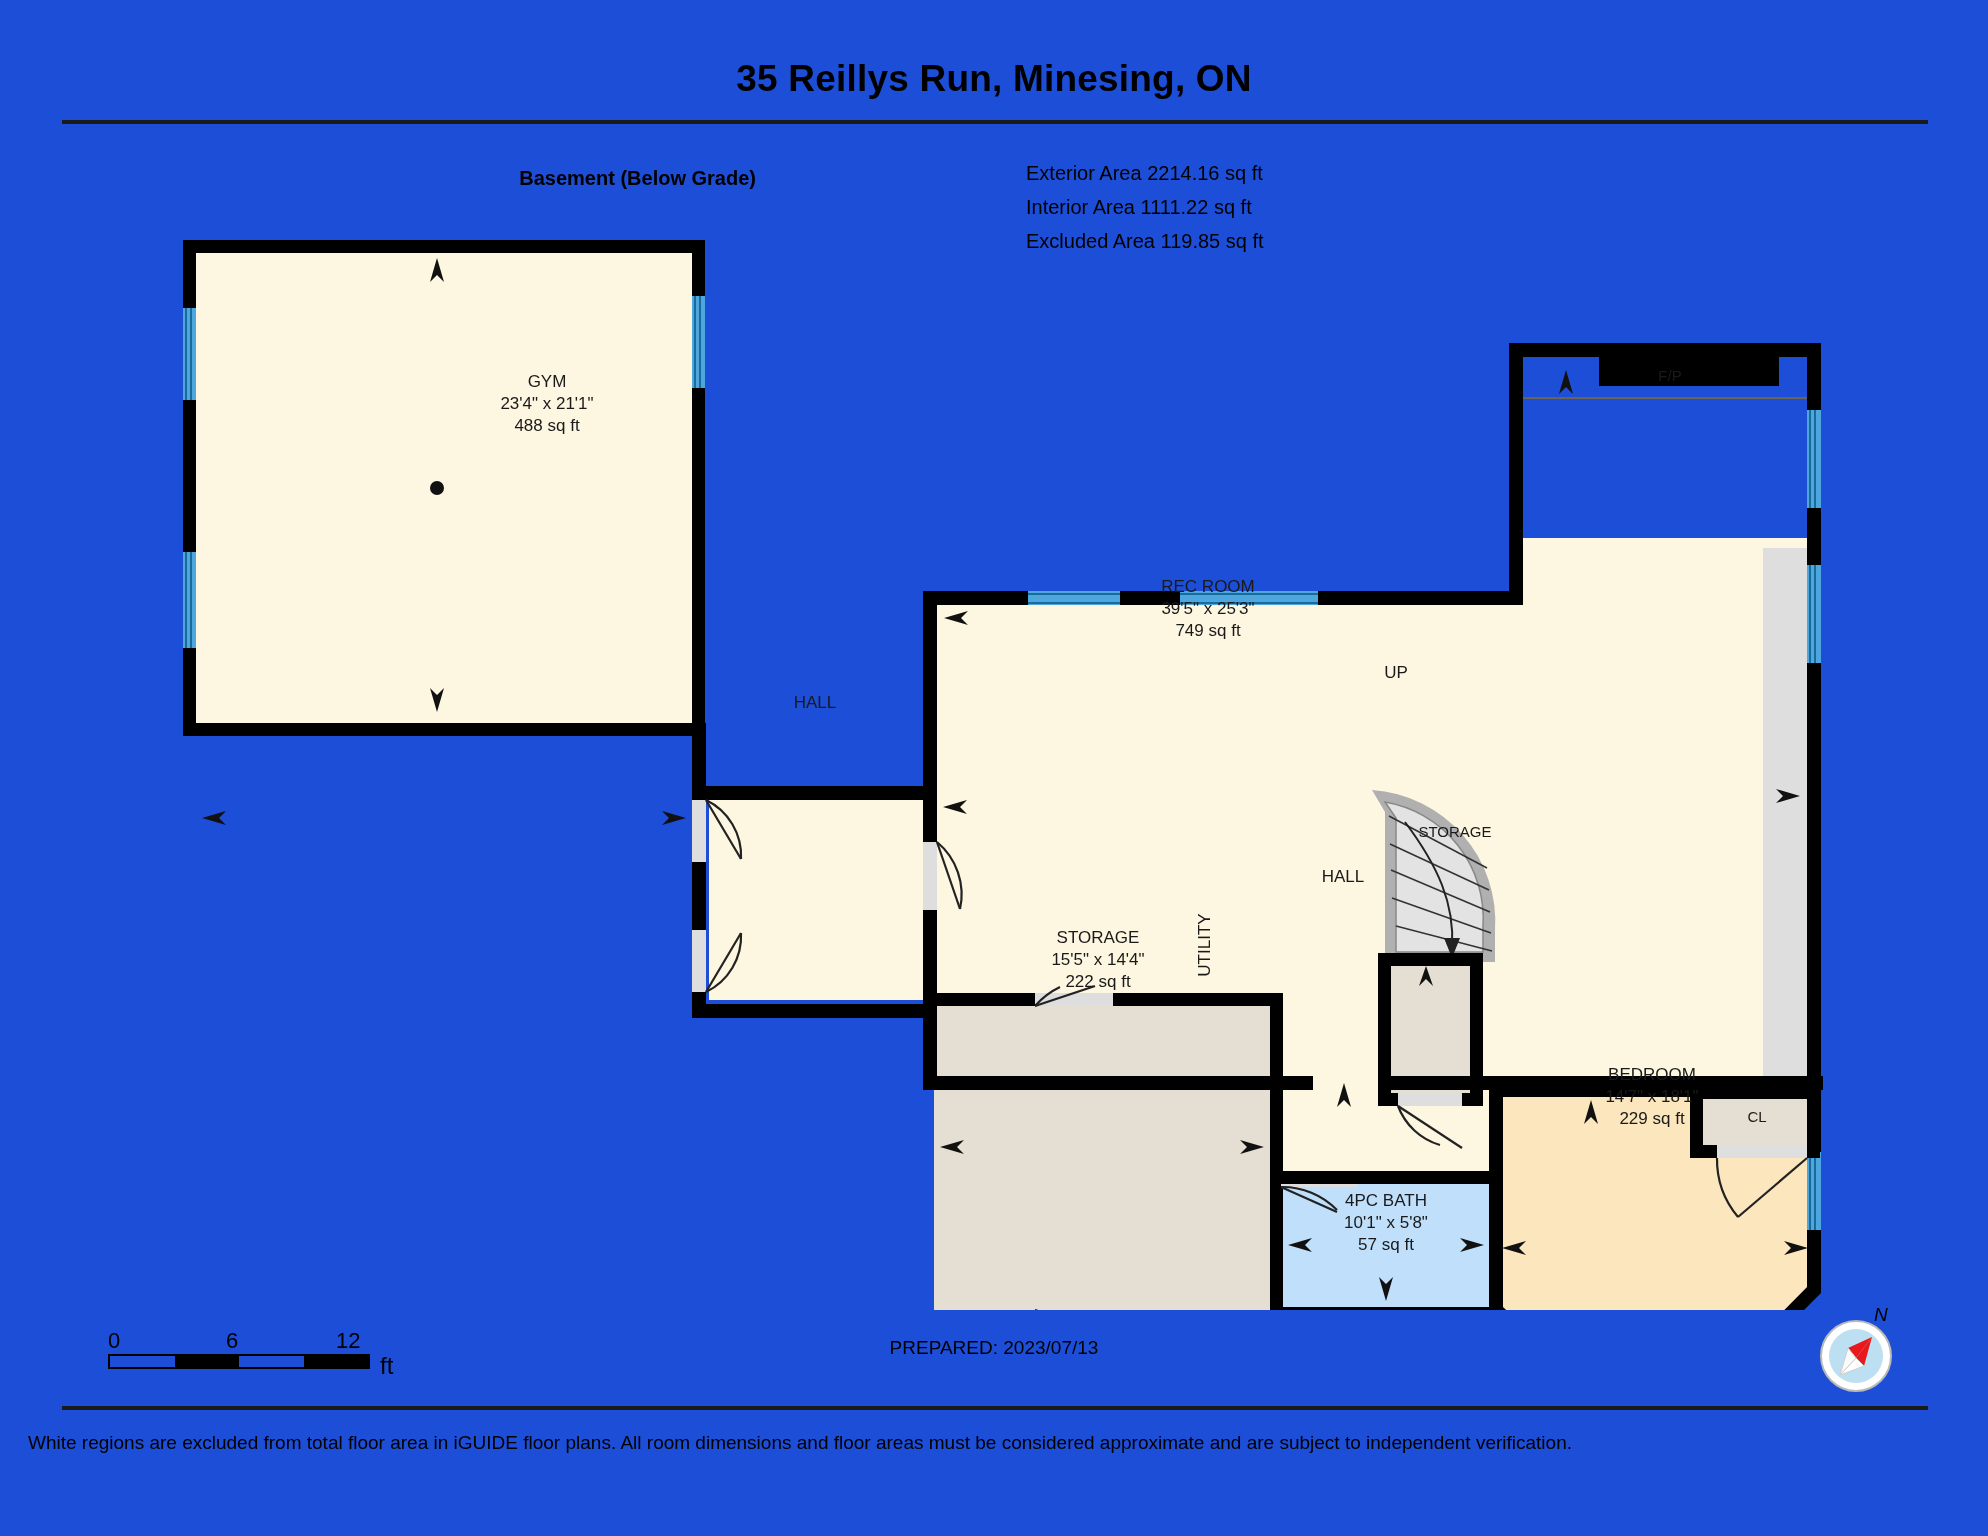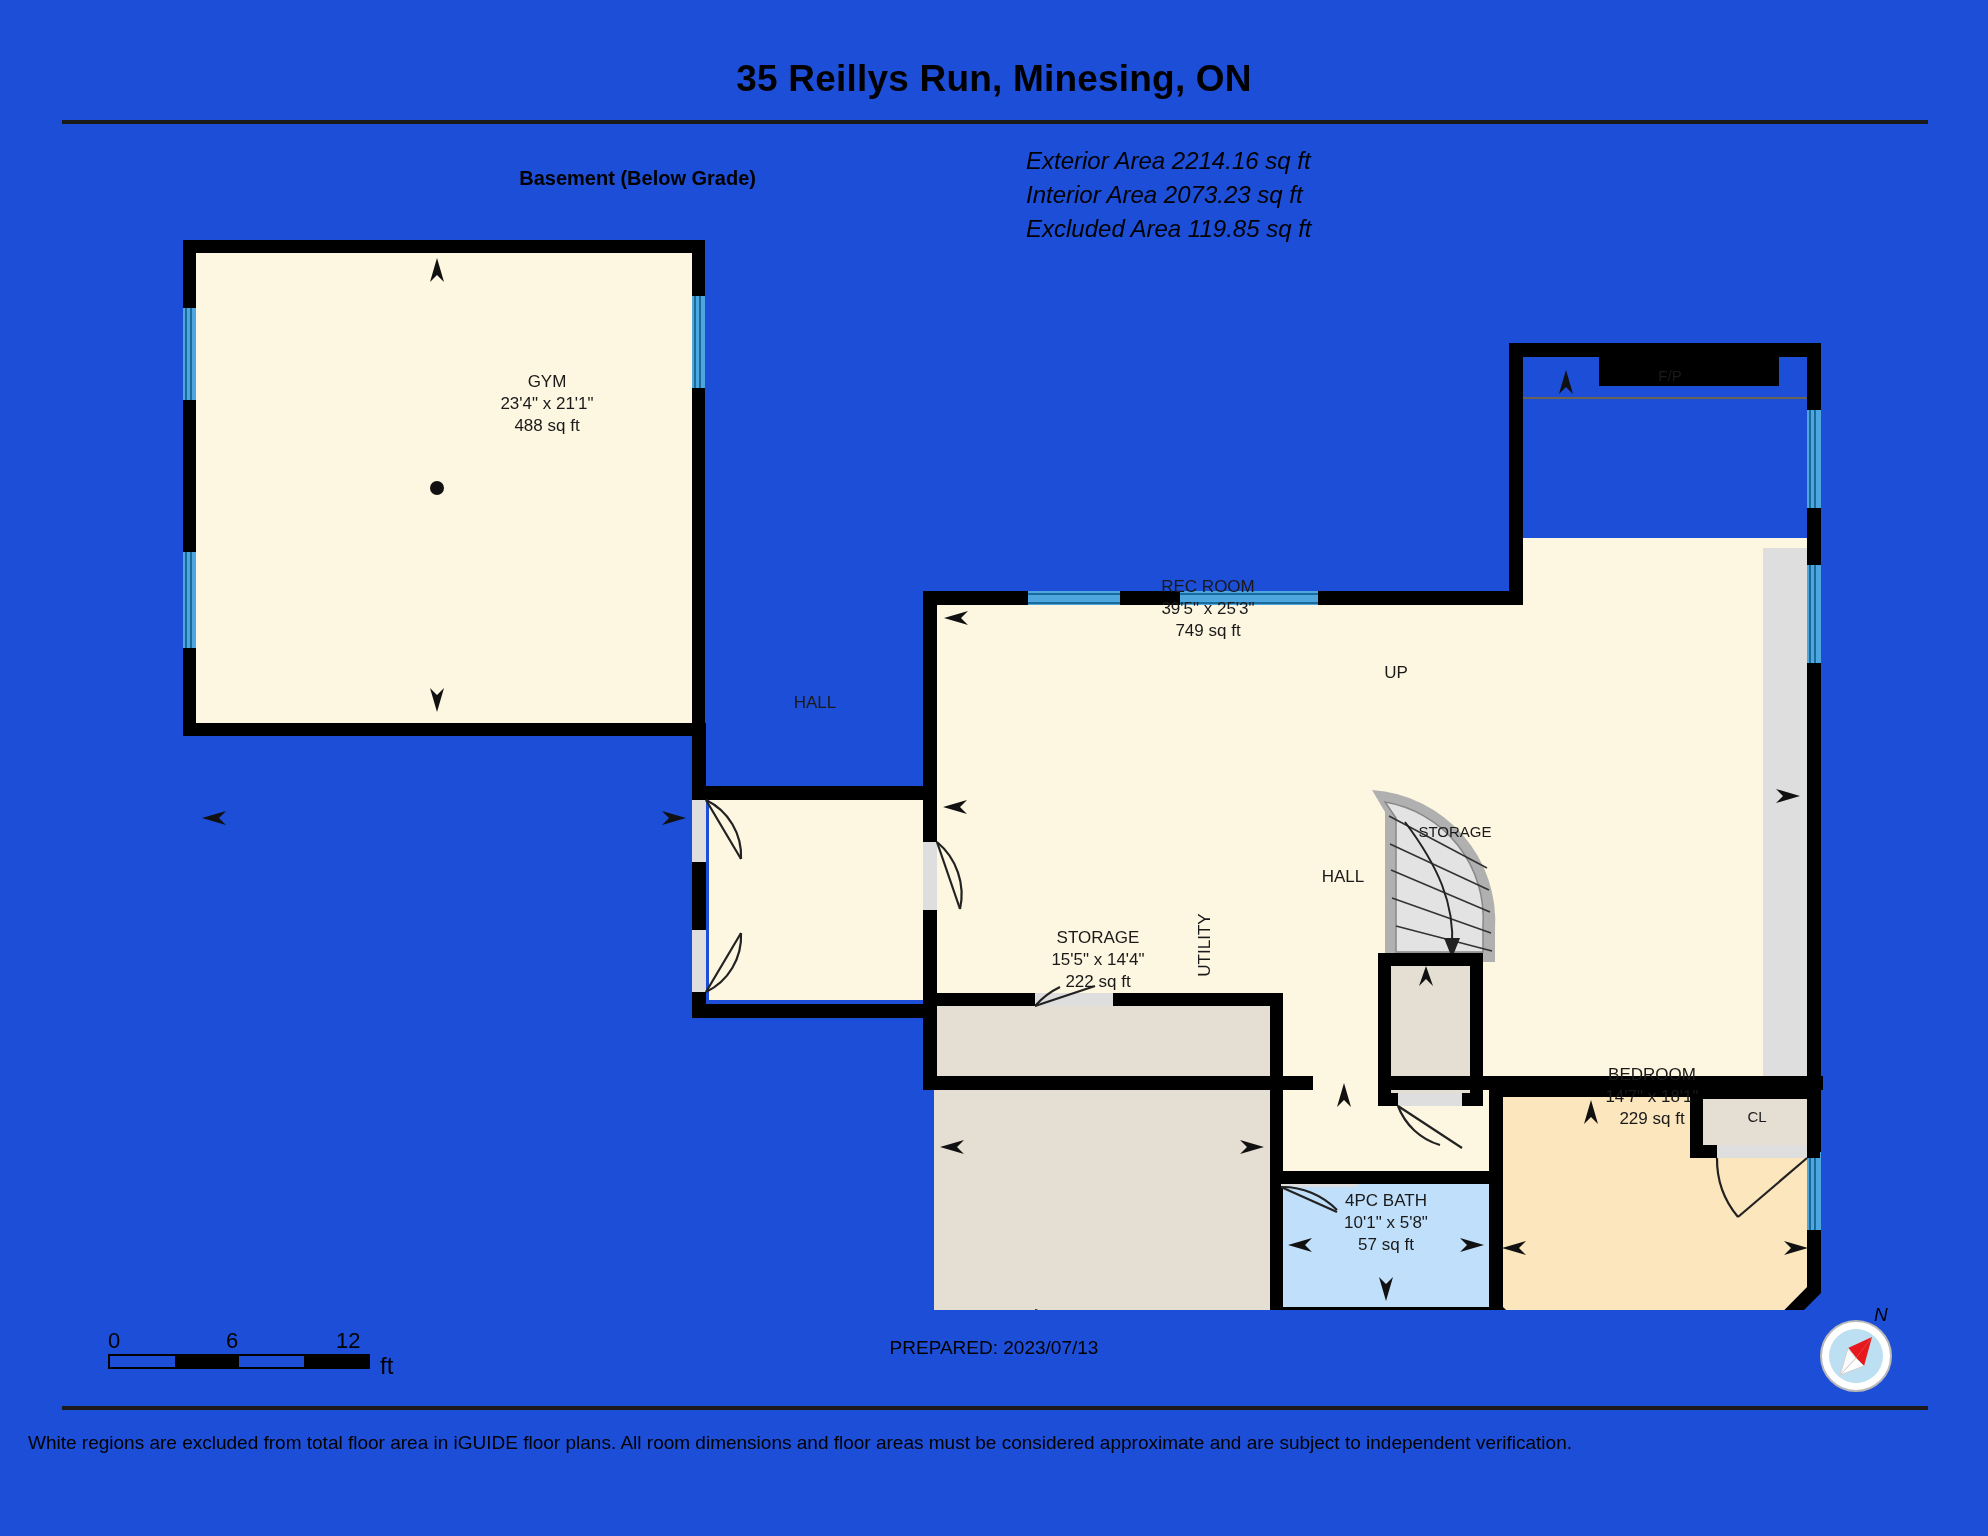--- a/index.html
+++ b/index.html
@@ -12,21 +12,21 @@
   }
   .rule{position:absolute;background:#1a1a1a;}
   .rule.top{left:62px;top:120px;width:1866px;height:4px;}
   .rule.bottom{left:62px;top:1406px;width:1866px;height:4px;}
 
   .meta{position:absolute;top:144px;left:0;width:1988px;}
   .meta .lbl{
     position:absolute;left:498px;top:0;width:258px;text-align:right;
     font-size:20px;font-weight:bold;margin-top:23px;
   }
-  .meta .vals{position:absolute;left:1026px;top:0;font-size:24px;line-height:34px;font-style:italic;}
+  .meta .vals{position:absolute;left:1026px;top:12px;font-size:20px;line-height:34px;}
   .meta .vals div{white-space:nowrap;}
 
   .prepared{
     position:absolute;left:0;top:1337px;width:1988px;text-align:center;font-size:19px;
   }
   .disclaimer{
     position:absolute;left:0;top:1432px;width:1600px;text-align:center;font-size:19px;
   }
 
   
@@ -53,21 +53,21 @@
 
 <div id="sheet">
 
   <div class="title">35 Reillys Run, Minesing, ON</div>
   <div class="rule top"></div>
 
   <div class="meta">
     <div class="lbl">Basement (Below Grade)</div>
     <div class="vals">
       <div>Exterior Area 2214.16 sq ft</div>
-      <div>Interior Area 2073.23 sq ft</div>
+      <div>Interior Area 1111.22 sq ft</div>
       <div>Excluded Area 119.85 sq ft</div>
     </div>
   </div>
 
   <div style="position:absolute;left:0;top:200px;width:1988px;height:1110px;">
   <svg width="1988" height="1110" viewBox="0 0 1988 1110">
 
     <rect x="190" y="46" width="508" height="478" fill="#fdf6e0"></rect>
 
     <rect x="709" y="600" width="215" height="200" fill="#fdf6e0"></rect>

